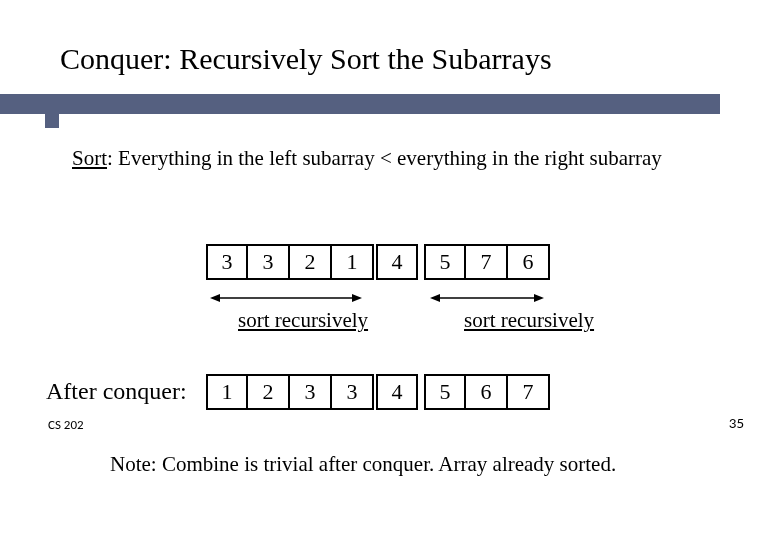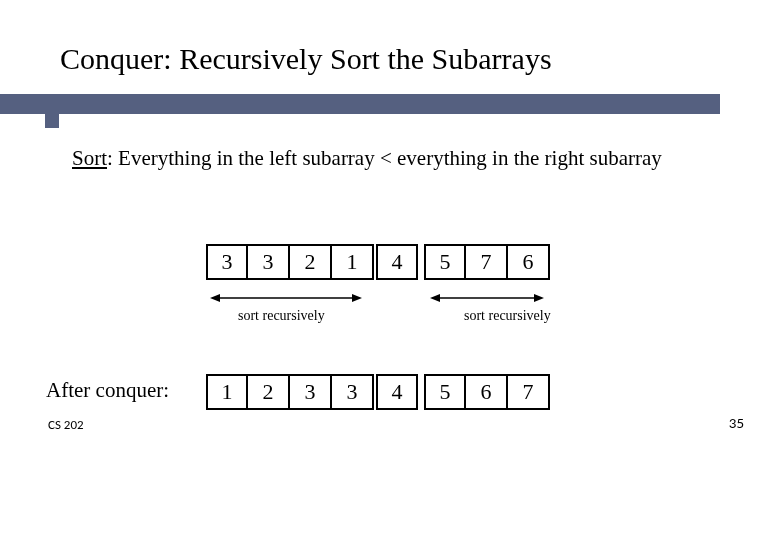--- a/index.html
+++ b/index.html
@@ -13,22 +13,22 @@
   .array { position: absolute; display: flex; }
   .cell { width: 42px; height: 36px; border: 2px solid #000; display: flex; align-items: center; justify-content: center; font-size: 22px; background: #fff; }
   .cell + .cell { border-left: none; }
   .arr1 { top: 244px; left: 206px; }
   .arr2 { top: 374px; left: 206px; }
   .pivot-box { width: 42px; height: 36px; border: 2px solid #000; display: flex; align-items: center; justify-content: center; font-size: 22px; position: absolute; }
   .pivot1 { top: 244px; left: 376px; }
   .pivot2 { top: 374px; left: 376px; }
   .arr1r { top: 244px; left: 424px; }
   .arr2r { top: 374px; left: 424px; }
-  .label-after { position: absolute; top: 378px; left: 46px; font-size: 21px; }
-  .sort-label { position: absolute; font-size: 14px; }
+  .label-after { position: absolute; top: 378px; left: 46px; font-size: 24px; }
+  .sort-label { position: absolute; font-size: 21px; text-decoration: underline; }
   .sort1 { top: 308px; left: 238px; }
   .sort2 { top: 308px; left: 464px; }
   .dbl-arrow { position: absolute; height: 12px; }
   .dbl-arrow svg { display: block; }
   .da1 { top: 292px; left: 210px; width: 152px; }
   .da2 { top: 292px; left: 430px; width: 114px; }
   .note2 { position: absolute; top: 452px; left: 110px; font-size: 21px; }
   .footer-left { position: absolute; bottom: 20px; left: 48px; font-size: 13px; font-family: Calibri, Arial, sans-serif; }
   .footer-right { position: absolute; bottom: 20px; right: 36px; font-size: 15px; font-family: Calibri, Arial, sans-serif; }
 </style>
@@ -82,16 +82,17 @@
     <div class="cell">3</div>
     <div class="cell">3</div>
   </div>
   <div class="pivot-box pivot2">4</div>
   <div class="array arr2r">
     <div class="cell">5</div>
     <div class="cell">6</div>
     <div class="cell">7</div>
   </div>
 
+  <div class="note2">Note: Combine is trivial after conquer. Array already sorted.</div>
 
   <div class="footer-left">CS 202</div>
   <div class="footer-right">35</div>
 </div>
 
 </body></html>

